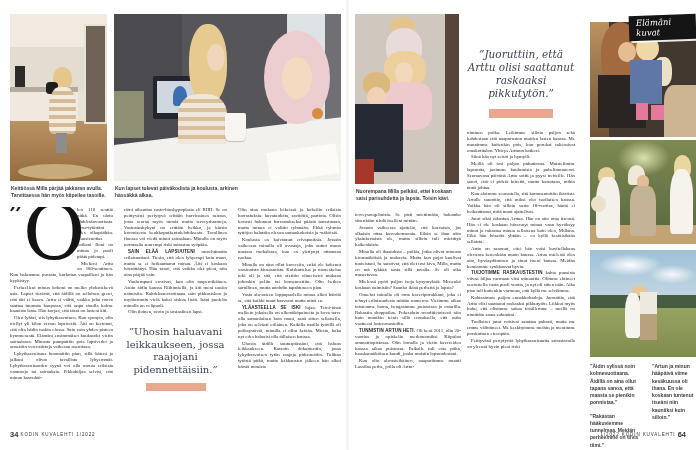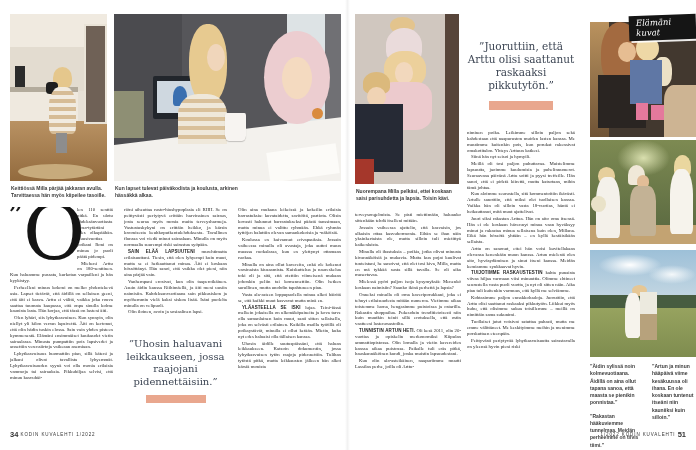--- a/index.html
+++ b/index.html
@@ -18,21 +18,21 @@
   .para + .para{text-indent:4px;}
   .plead{font-family:"Liberation Sans",sans-serif;font-size:4.5px;letter-spacing:.1px;}
   
   .dropcap{float:left;width:64px;height:64px;position:relative;margin:1px 3px 0 0;}
   .dc-q{position:absolute;left:-2px;top:-10px;font-size:30px;color:#191919;font-family:"DejaVu Serif",serif;}
   .dc-l{position:absolute;left:13px;top:-13px;font-size:76px;line-height:1;color:#141414;
         font-family:"DejaVu Serif",serif;}
   
   .pullquote{text-align:center;font-family:"DejaVu Serif",serif;font-size:10px;
              line-height:1.25;color:#3d4654;font-weight:500;}
-  .pq-left{margin-top:23px;}
+  .pq-left{margin-top:11px;}
   .pq-bar{width:60px;height:8px;background:#e9a78e;margin:7px auto 0;}
   
   .footer{position:absolute;top:430px;font-family:"Liberation Sans",sans-serif;
           font-size:4.5px;letter-spacing:.9px;color:#333;white-space:nowrap;}
   .pageno{font-weight:bold;font-size:7.5px;letter-spacing:0;vertical-align:-1px;}
   
   .tag{position:absolute;left:629px;top:15px;background:#151515;color:#fff;
        font-family:"DejaVu Serif",serif;font-style:italic;font-size:8.5px;
        padding:2px 7px 3px;transform:rotate(-2deg);box-shadow:2px 2px 0 rgba(255,255,255,.9);}
   .gutter{position:absolute;left:345px;top:0;width:5px;height:100%;
@@ -146,21 +146,21 @@
         <p class="para"><b class="plead"></b><span>terveysongelmista. Se pisti miettimään, haluanko sittenkään tehdä itselleni mitään.</span></p>
         <p class="para"><b class="plead"></b><span>Jossain vaiheessa ajattelin, että kasvaisin, jos alkaisin ottaa kasvuhormonia. Eihän se ihan näin yksinkertaista ole, mutta silloin tuli mietittyä kaikenlaista.</span></p>
         <p class="para"><b class="plead"></b><span>Minulla oli ihastuksia – poikia, jotka olivat minusta kivannäköisiä ja mukavia. Mutta kun pojat kuulivat tunteistani, he sanoivat, että olet tosi kiva, Milla, mutta en mä tykkää susta sillä tavalla. Se oli aika musertavaa.</span></p>
         <p class="para"><b class="plead"></b><span>Mielessä pyöri paljon isoja kysymyksiä: Menenkö koskaan naimisiin? Saanko ikinä perhettä ja lapsia?</span></p>
         <p class="para"><b class="plead"></b><span>Onneksi minulla oli oma kaveriporukkani, joka ei tehnyt erilaisuudesta mitään numeroa. Vietimme aikaa toistemme luona, hengasimme puistoissa ja ostarilla. Rakastin shoppailua. Pukeuduin trenditietoisesti niin kuin muutkin teinit sillä erotuksella, että ostin vaatteeni lastenosastoilta.</span></p>
         <p class="para"><b class="plead">TUNNISTIN ARTUN HETI.</b><span> Oli kesä 2011, olin 20-vuotias ja opiskelin merkonomiksi Kiipulan ammattiopistossa. Olin lomalla ja vietin kavereiden kanssa aikaa puistossa. Paikalle tuli eräs pitkä, hauskannäköinen kundi, jonka muistin lapsuudestani.</span></p>
         <p class="para"><b class="plead"></b><span>Kun olin ala-asteikäinen, naapuriimme muutti Lassilan perhe, joilla oli Arttu-</span></p>
       </div>
   </div>
 
-  <div class="abs" style="left:467px;top:40px;width:108px;">
+  <div class="abs" style="left:467px;top:48px;width:108px;font-style:italic;">
     <div class="pullquote" style="font-size:10.5px;">”Juoruttiin, että Arttu olisi saattanut raskaaksi pikkutytön.”</div>
     <div class="pq-bar" style="width:64px;height:9px;margin-top:8px;"></div>
   </div>
 
   <div class="rcol" style="left:467px;top:130px;width:108px;height:295px;">
     <div>
         <p class="para"><b class="plead"></b><span>niminen poika. Leikimme silloin paljon sekä kahdestaan että naapuruston muiden lasten kanssa. Me muutimme kuitenkin pois, kun porukat rakensivat omakotitalon. Yhteys Arttuun katkesi.</span></p>
         <p class="para"><b class="plead"></b><span>Siinä hän nyt seisoi ja hymyili.</span></p>
         <p class="para"><b class="plead"></b><span>Meillä oli tosi paljon puhuttavaa. Muistelimme lapsuutta, jaoimme kuulumisia ja puhelinnumerot. Seuraavana päivänä Arttu soitti ja pyysi treffeille. Hän sanoi, että ei pidetä kiirettä, mutta katsotaan, mihin tämä johtaa.</span></p>
         <p class="para"><b class="plead"></b><span>Kun aloimme seurustella, sitä kommentoitiin ikävästi. Artulle sanottiin, että miksi olet tuollaisen kanssa. Vaikka hän oli silloin vasta 18-vuotias, häntä ei hetkauttanut, mitä muut ajattelivat.</span></p>
@@ -218,16 +218,16 @@
       <div class="cap capq">”Rakastan hääkuviemme tunnelmaa. Meidän perheemme on tiivis tiimi.”</div>
     </div>
     <div style="width:44px;">
       <div class="cap capq">”Artun ja minun hääpäivä viime kesäkuussa oli ihana. En ole koskaan tuntenut itseäni niin kauniiksi kuin silloin.”</div>
     </div>
   </div>
 
   <div class="footer" style="right:10px;text-align:right;">
     <span>1/2022</span>
     <span>KODIN KUVALEHTI</span>
-    <span class="pageno">51</span>
+    <span class="pageno">64</span>
   </div>
 
 </div>
 
 </body></html>

